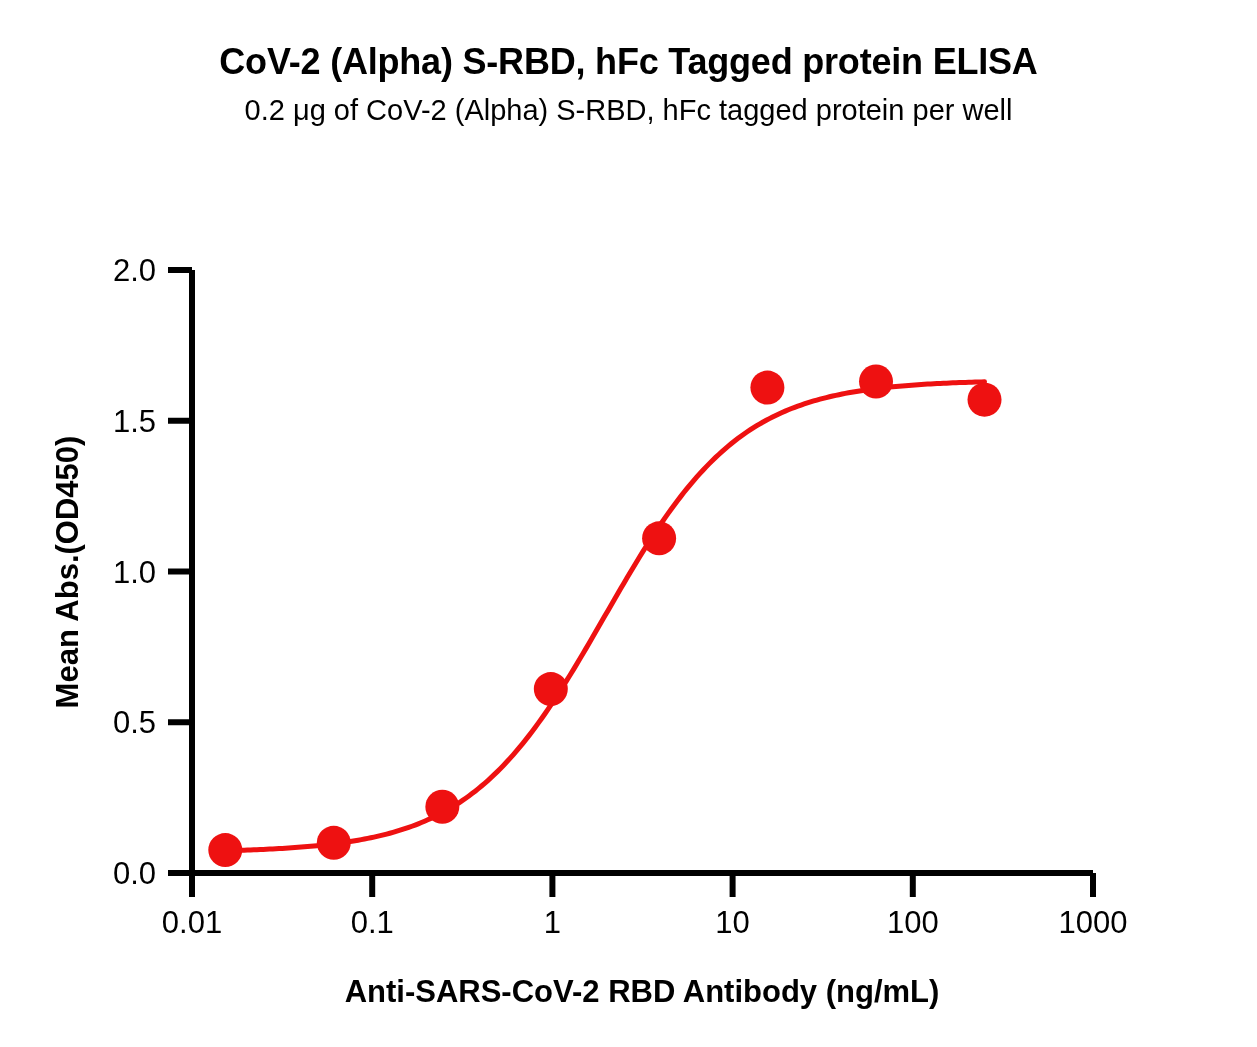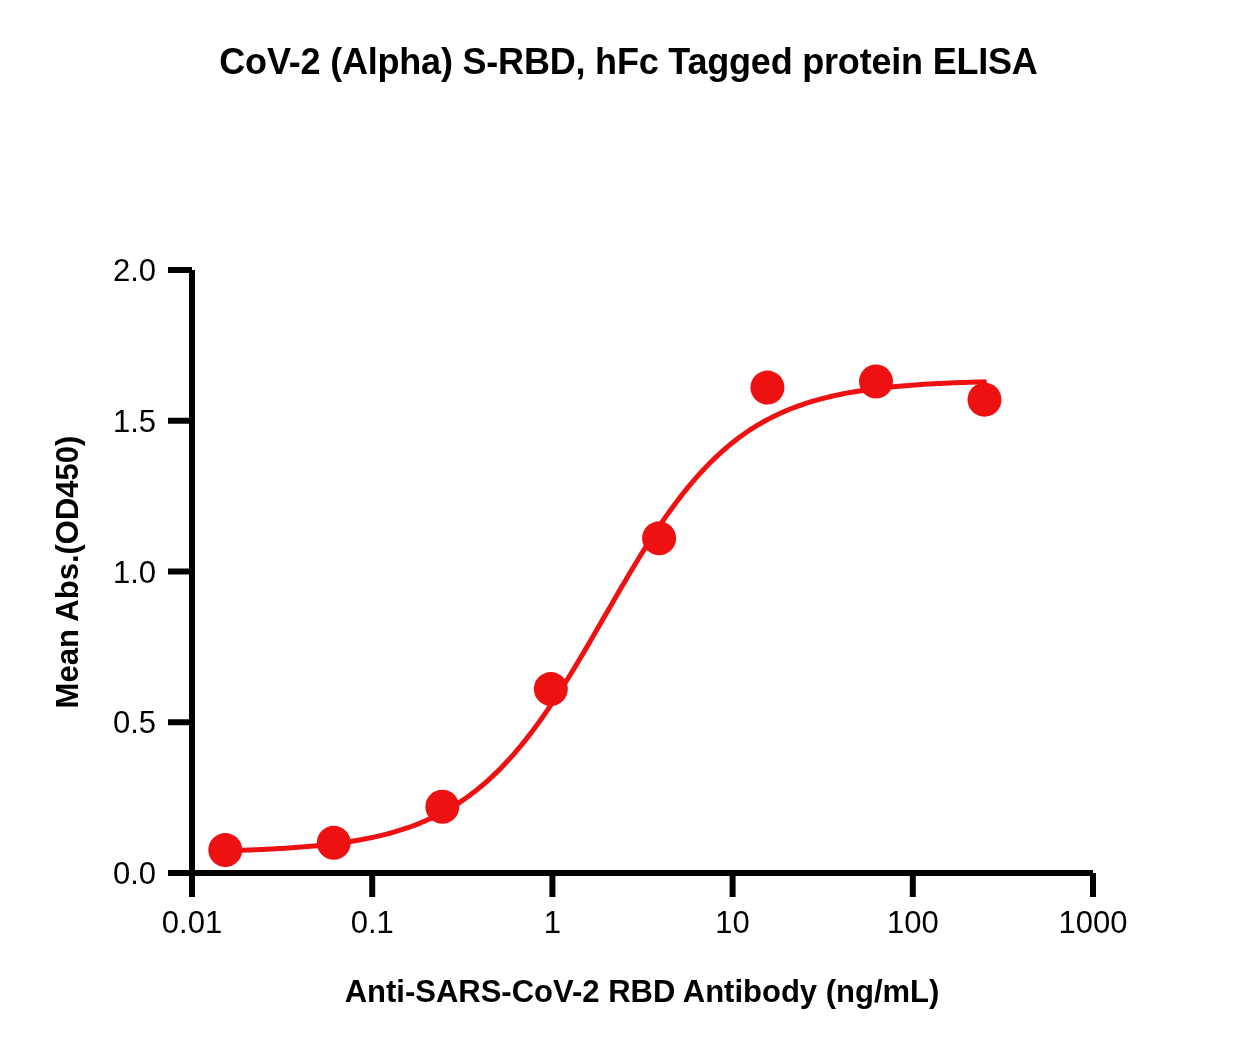--- a/index.html
+++ b/index.html
@@ -62,20 +62,21 @@
     fill: #000000;
   }
 </style>
 </head>
 <body>
 
 <div id="figure">
 
   <div class="title-block">
     <div class="chart-title">CoV-2 (Alpha) S-RBD, hFc Tagged protein ELISA</div>
+    <div class="chart-subtitle">0.2 μg of CoV-2 (Alpha) S-RBD, hFc tagged protein per well</div>
   </div>
 
   <svg id="plot-svg" width="1257" height="1047">
 
     <g>
       <line id="y-axis-line" x1="192" y1="270" x2="192" y2="873" stroke="#000000" stroke-width="6"></line>
       <line id="x-axis-line" x1="192" y1="873" x2="1093" y2="873" stroke="#000000" stroke-width="6"></line>
     </g>
 
     <g id="y-ticks">

